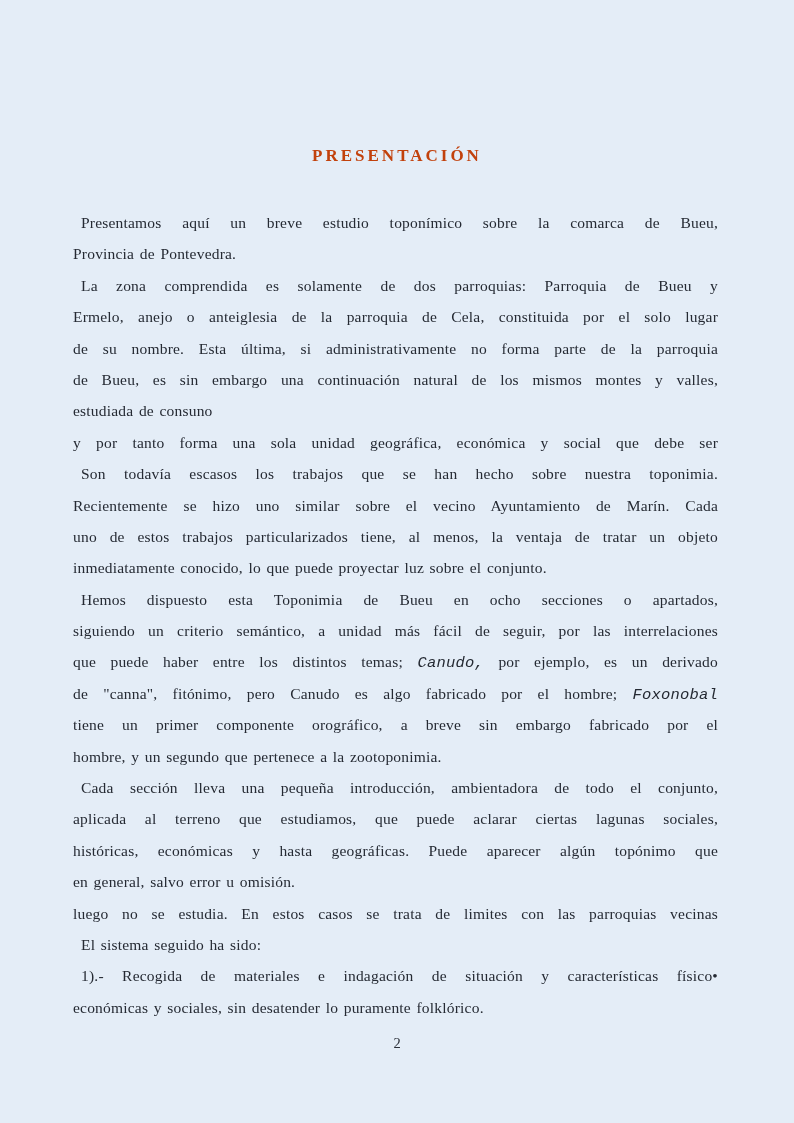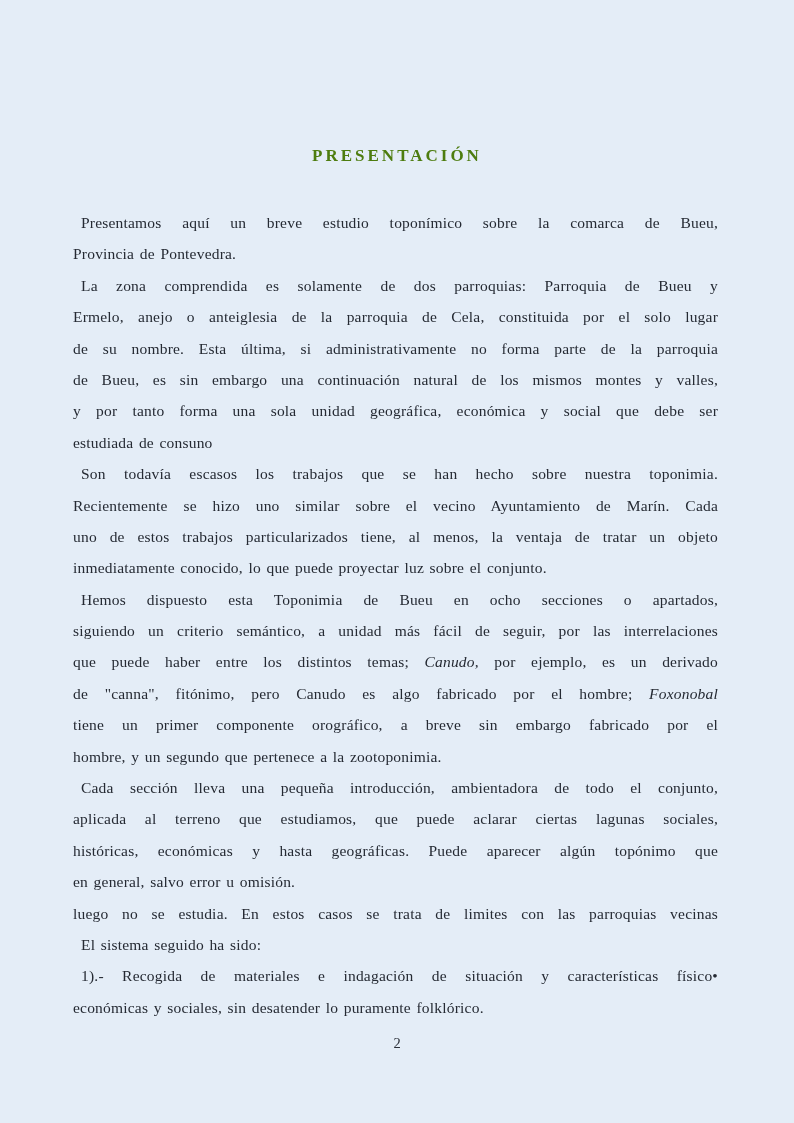--- a/index.html
+++ b/index.html
@@ -21,21 +21,21 @@
     overflow: hidden;
   }
   .page-title {
     margin: 0;
     padding-top: 146px;
     text-align: center;
     font-size: 17px;
     line-height: 20px;
     font-weight: bold;
     letter-spacing: 3px;
-    color: #4d7c0f;
+    color: #c2410c;
   }
   .content {
     margin: 41px 76px 4px 73px;
     font-size: 15.5px;
     letter-spacing: 0.2px;
     word-spacing: 1.5px;
   }
   .line {
     line-height: 31.4px;
     height: 31.4px;
@@ -47,20 +47,21 @@
   }
   .line.last {
     text-align: right;
     text-align-last: left;
   }
   .line.first {
     padding-left: 8px;
   }
   .line i {
     font-style: italic;
+    font-family: Liberation Mono, monospace;
   }
   .page-number {
     margin-top: 12px;
     text-align: center;
     font-size: 14.5px;
     color: #2a2f38;
   }
 </style>
 </head>
 <body>
@@ -68,22 +69,22 @@
 <div class="page">
   <h1 class="page-title">PRESENTACIÓN</h1>
 
   <div class="content">
       <div class="line fill first">Presentamos aquí un breve estudio toponímico sobre la comarca de Bueu,</div>
       <div class="line last">Provincia de Pontevedra.</div>
       <div class="line fill first">La zona comprendida es solamente de dos parroquias: Parroquia de Bueu y</div>
       <div class="line fill">Ermelo, anejo o anteiglesia de la parroquia de Cela, constituida por el solo lugar</div>
       <div class="line fill">de su nombre. Esta última, si administrativamente no forma parte de la parroquia</div>
       <div class="line fill">de Bueu, es sin embargo una continuación natural de los mismos montes y valles,</div>
+      <div class="line last">estudiada de consuno</div>
       <div class="line fill">y por tanto forma una sola unidad geográfica, económica y social que debe ser</div>
-      <div class="line last">estudiada de consuno</div>
       <div class="line fill first">Son todavía escasos los trabajos que se han hecho sobre nuestra toponimia.</div>
       <div class="line fill">Recientemente se hizo uno similar sobre el vecino Ayuntamiento de Marín. Cada</div>
       <div class="line fill">uno de estos trabajos particularizados tiene, al menos, la ventaja de tratar un objeto</div>
       <div class="line last">inmediatamente conocido, lo que puede proyectar luz sobre el conjunto.</div>
       <div class="line fill first">Hemos dispuesto esta Toponimia de Bueu en ocho secciones o apartados,</div>
       <div class="line fill">siguiendo un criterio semántico, a unidad más fácil de seguir, por las interrelaciones</div>
       <div class="line fill">que puede haber entre los distintos temas; <i>Canudo,</i> por ejemplo, es un derivado</div>
       <div class="line fill">de "canna", fitónimo, pero Canudo es algo fabricado por el hombre; <i>Foxonobal</i></div>
       <div class="line fill">tiene un primer componente orográfico, a breve sin embargo fabricado por el</div>
       <div class="line last">hombre, y un segundo que pertenece a la zootoponimia.</div>

